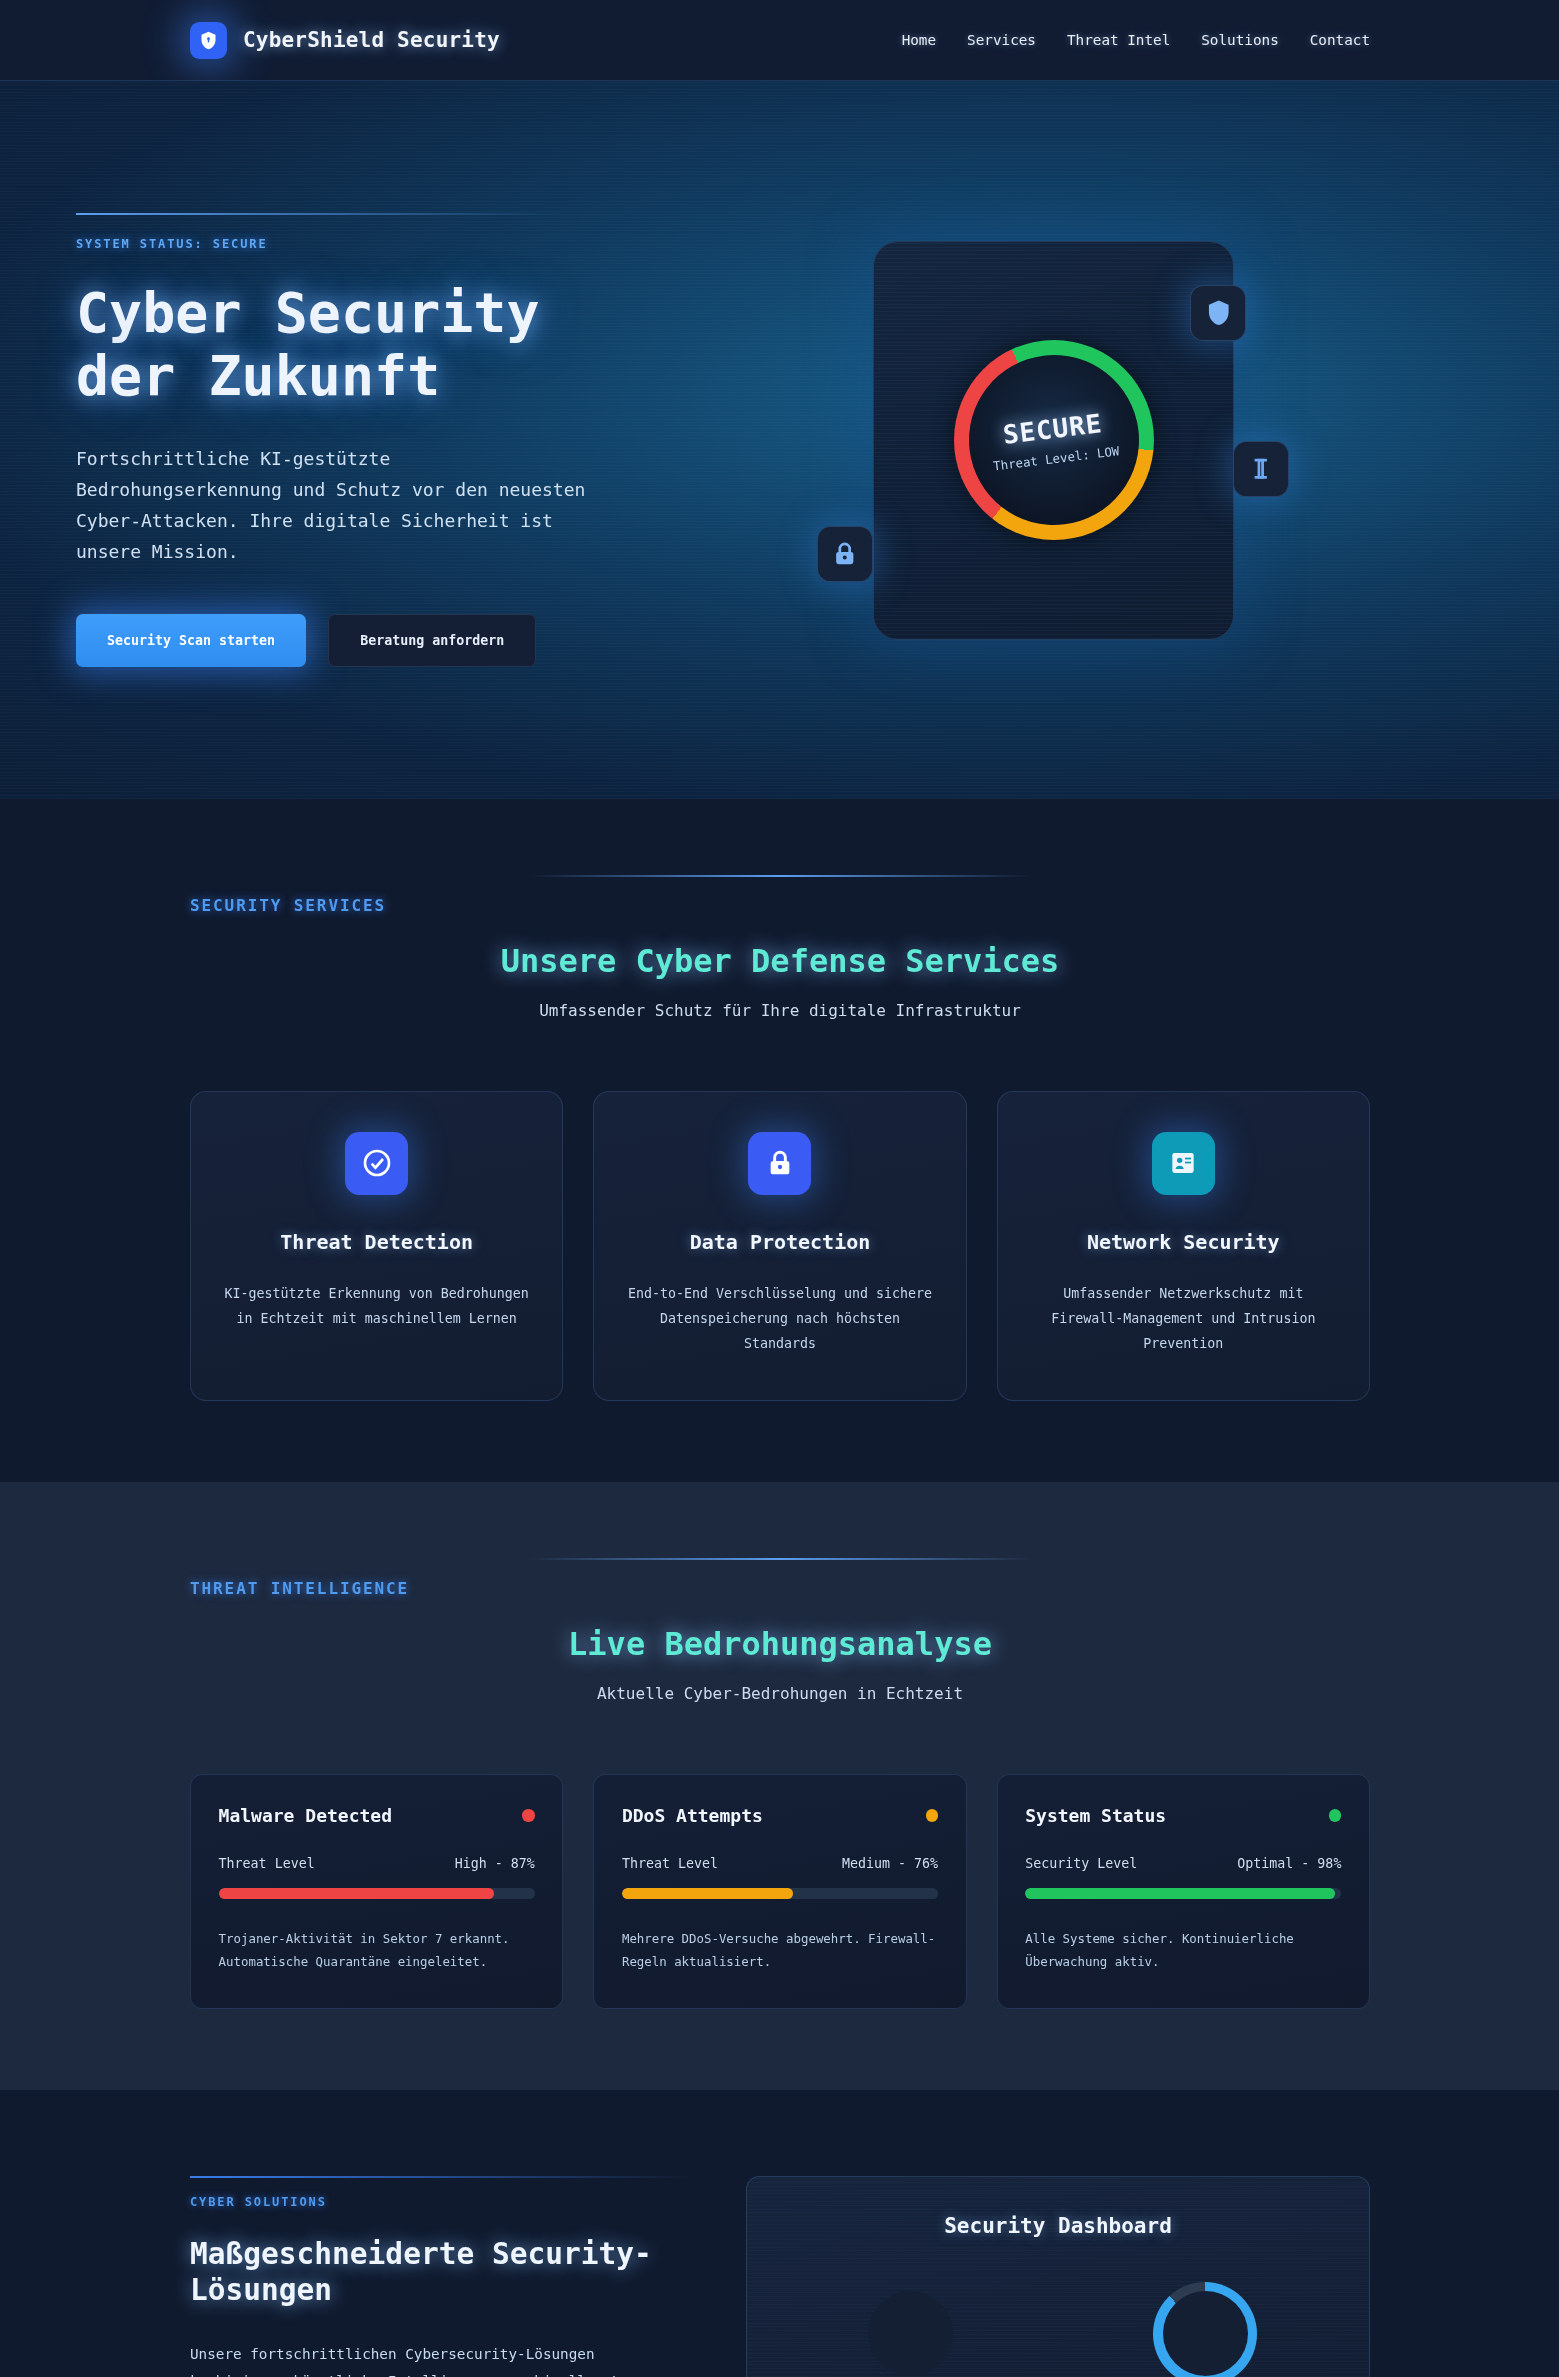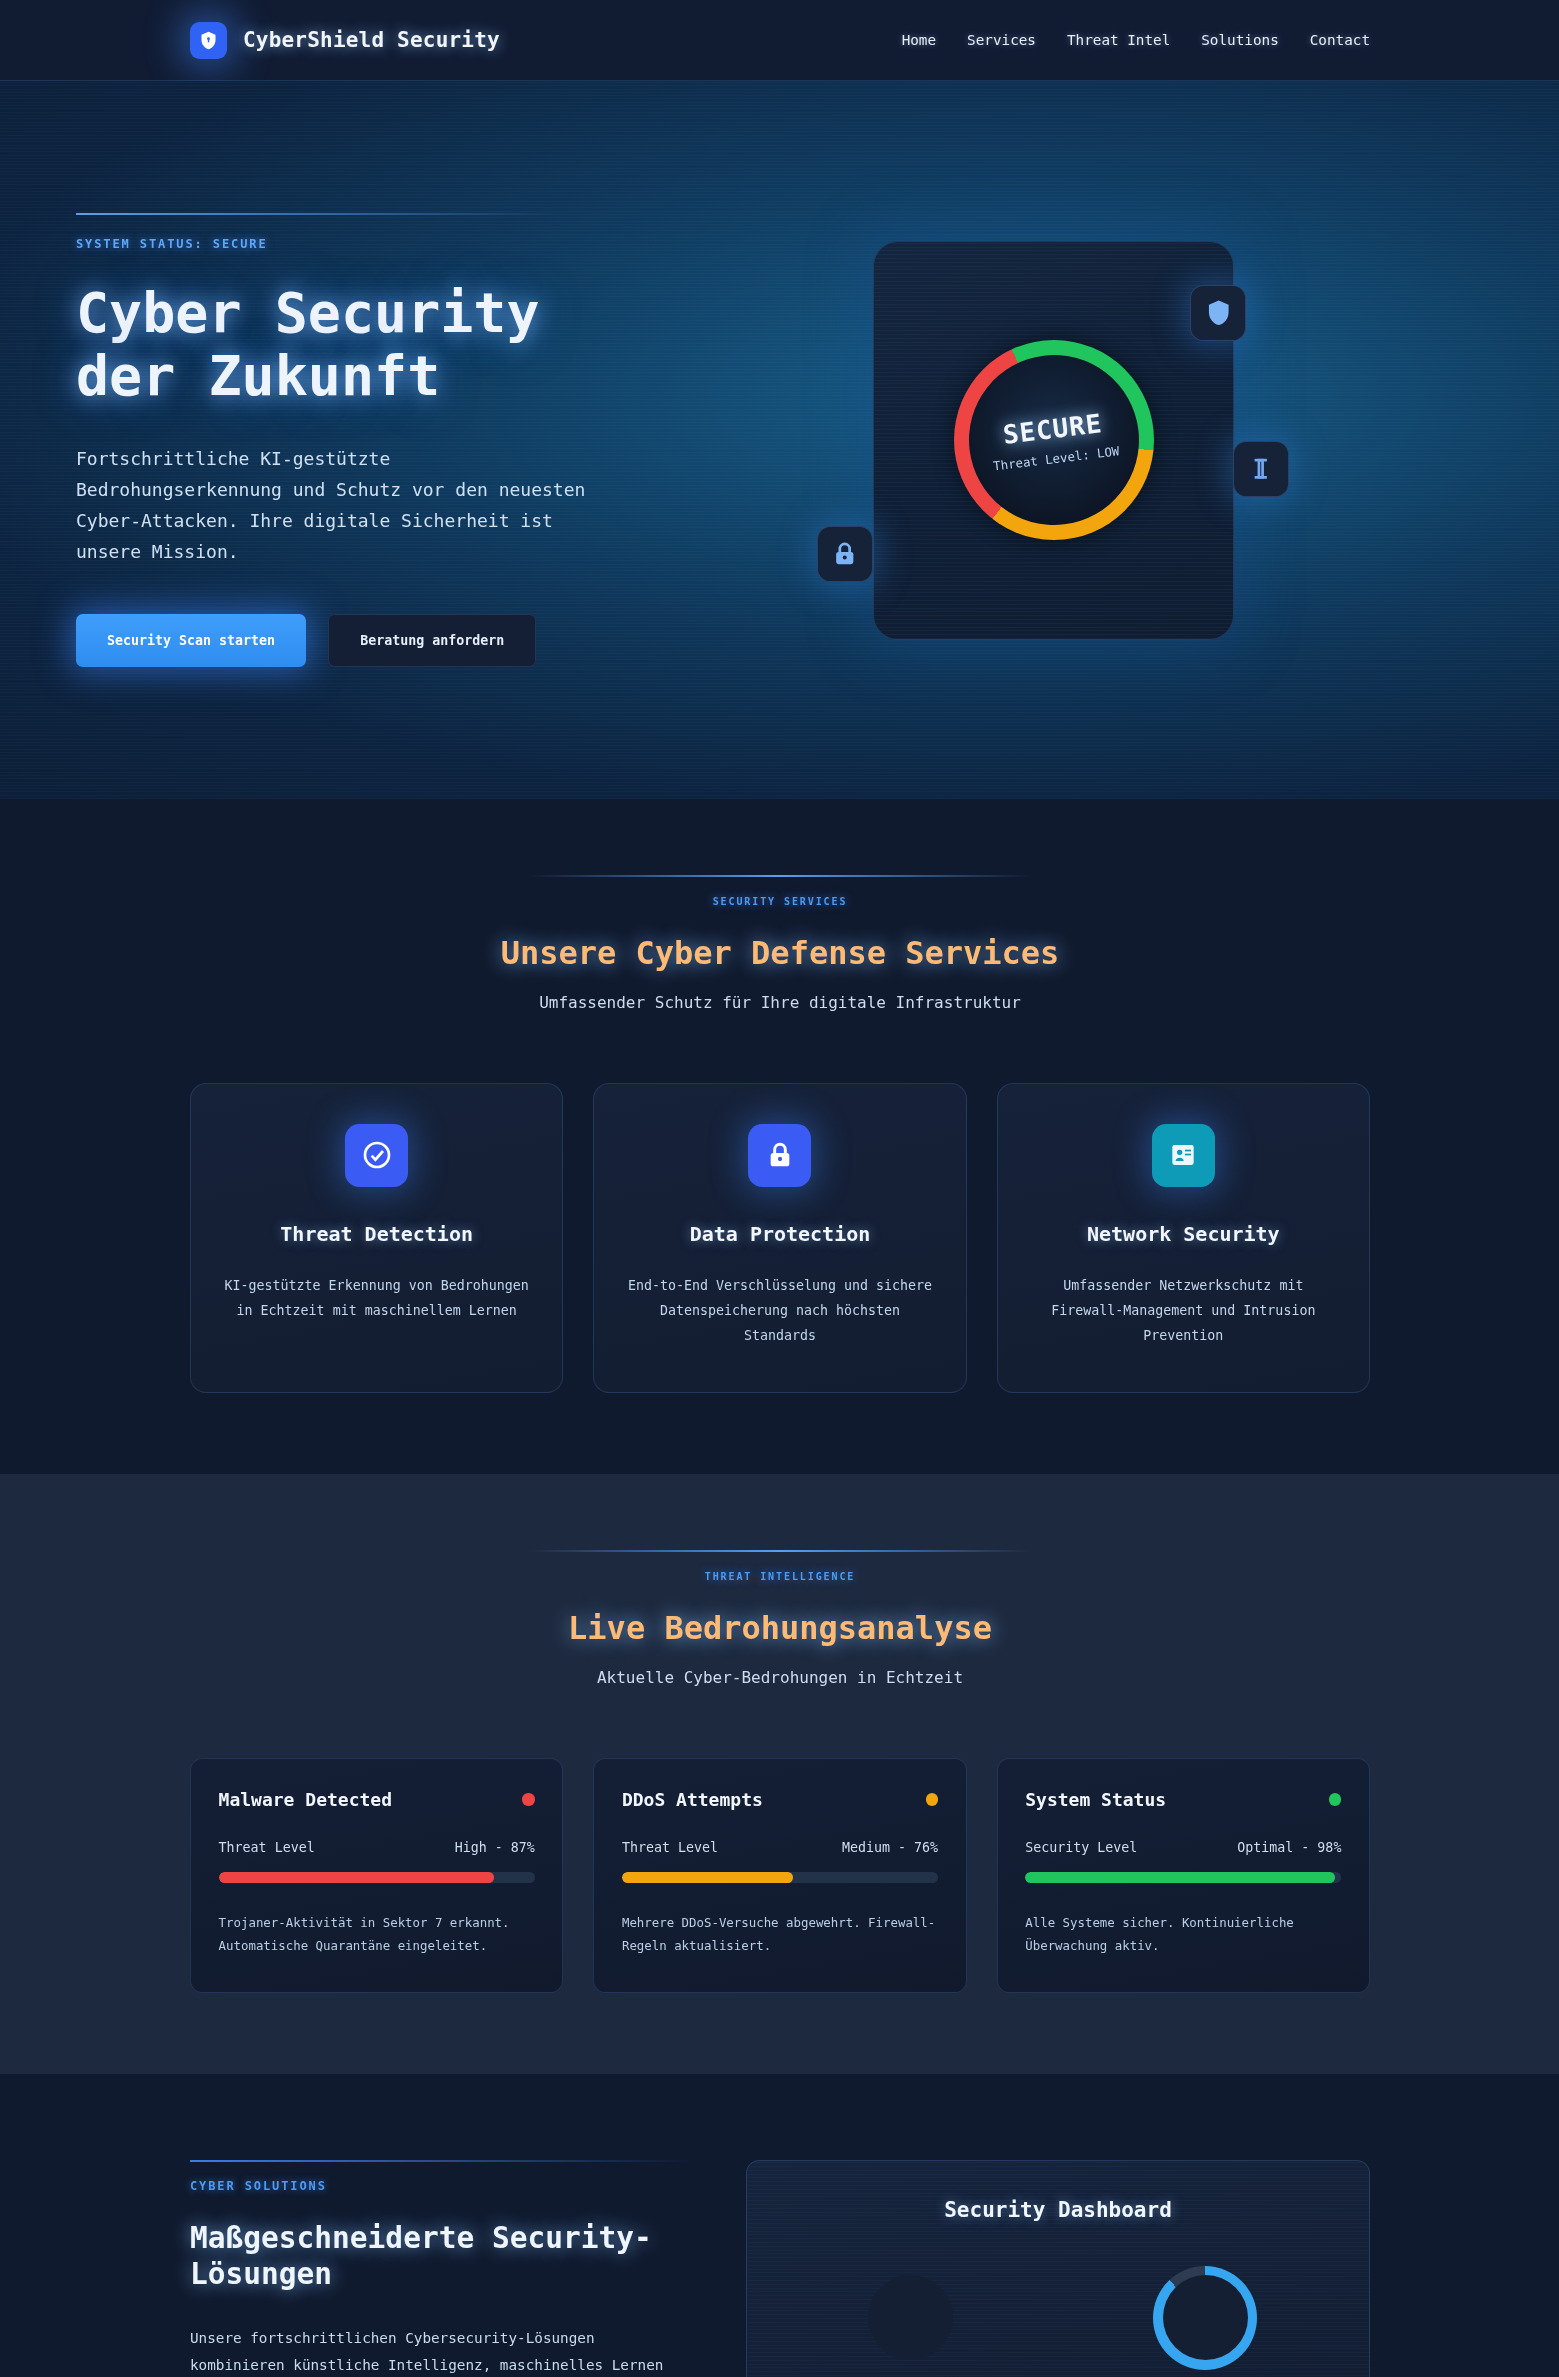--- a/index.html
+++ b/index.html
@@ -141,25 +141,25 @@
 
   
   section.band{padding:76px 190px 81px;position:relative;}
   .band-dark{background:#101a2e;}
   .band-light{background:#1d293e;}
   .sec-rule{
     width:504px;height:1.9px;margin:0 auto 19px;
     background:linear-gradient(90deg, rgba(96,165,250,0), rgba(96,165,250,.95), rgba(96,165,250,0));
   }
   .eyebrow{
-    text-align:center;font-size:10px;letter-spacing:1.9px;color:#4f9bf0;font-weight:700;
+    font-size:16px;letter-spacing:1.9px;color:#4f9bf0;font-weight:700;
     text-shadow:0 0 8.6px rgba(59,130,246,.8);margin-bottom:27px;
   }
   h2.sec-title{
-    text-align:center;font-size:32px;font-weight:700;color:#fdba74;
+    text-align:center;font-size:32px;font-weight:700;color:#5eead4;
     text-shadow:0 0 19px rgba(130,190,255,.8);margin-bottom:21px;
   }
   .sec-sub{text-align:center;font-size:16px;color:#cddcef;}
 
   
   .cards3{display:flex;gap:30px;margin-top:71px;}
   .svc-card{
     flex:1;border-radius:16px;padding:40px 28.5px 44px;
     background:linear-gradient(170deg,#16223a 0%,#131d31 100%);
     border:1px solid rgba(78,125,190,.26);

